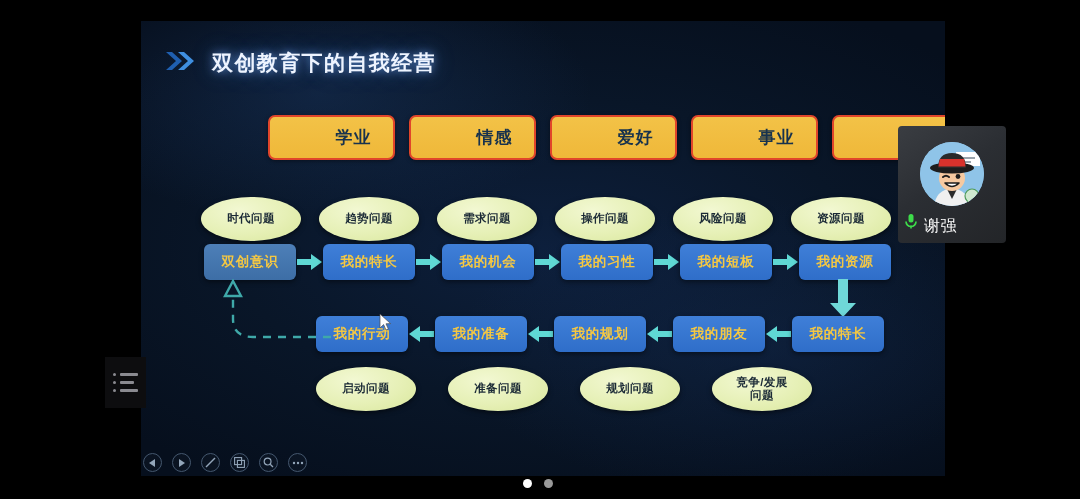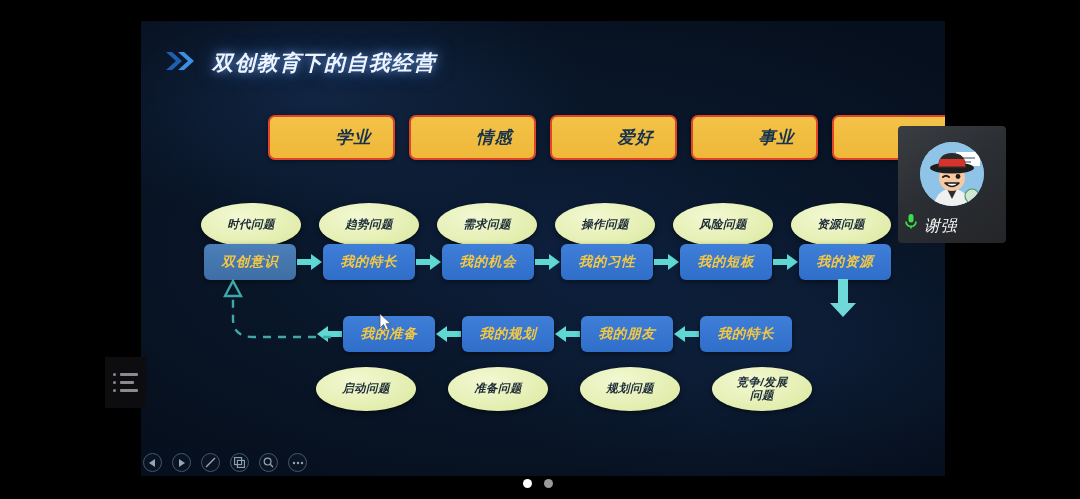--- a/index.html
+++ b/index.html
@@ -1,18 +1,18 @@
 <!DOCTYPE html>
 <html><head>
 <meta charset="utf-8">
 <style>
   html,body{margin:0;padding:0;background:#000;}
   body{width:1080px;height:499px;overflow:hidden;font-family:"Liberation Sans","DejaVu Sans",sans-serif;}
 
-  #stage{position:relative;width:1080px;height:499px;background:#000;font-style:italic;}
+  #stage{position:relative;width:1080px;height:499px;background:#000;}
 
   
   #slide{position:absolute;left:141px;top:21px;width:804px;height:455px;
     background:
       radial-gradient(ellipse 55% 45% at 22% 16%, rgba(30,62,110,.40), rgba(0,0,0,0) 62%),
       radial-gradient(ellipse 60% 50% at 78% 72%, rgba(22,48,92,.34), rgba(0,0,0,0) 65%),
       radial-gradient(ellipse 70% 60% at 50% 50%, #0d1f3c 0%, #091628 55%, #060f1d 100%);
     overflow:hidden;}
 
   
@@ -26,21 +26,21 @@
   .tag{width:79px;height:41px;border-radius:7px;background:linear-gradient(180deg,#f3c247 0%,#efb839 100%);
     border:2px solid #e0452a;box-shadow:0 1px 4px rgba(0,0,0,.45);
     display:flex;align-items:center;justify-content:center;
     color:#17324d;font-size:17px;font-weight:bold;letter-spacing:1px;padding-left:44px;}
   .tag.dots{letter-spacing:0;}
   .tag.dots .dotwrap{display:flex;gap:12px;align-items:flex-end;height:100%;padding-bottom:11px;}
   .tag.dots i{width:4px;height:4px;border-radius:50%;background:#17324d;display:block;}
 
   
   .ell-row{position:absolute;display:flex;}
-  #ell-top{left:60px;top:182px;gap:18px;}
+  #ell-top{left:60px;top:176px;gap:18px;}
   #ell-bottom{left:175px;top:346px;gap:32px;}
   .ellipse{width:100px;height:44px;border-radius:50%;
     background:radial-gradient(ellipse at 38% 30%,#f2f8d2 0%,#e6f0b6 55%,#d9e79c 100%);
     box-shadow:0 2px 5px rgba(0,0,0,.5);
     display:flex;align-items:center;justify-content:center;text-align:center;
     color:#1b2a36;font-size:11.5px;font-weight:bold;line-height:1.15;letter-spacing:.4px;}
 
   
   .box-row{position:absolute;display:flex;align-items:center;}
   #row-1{left:63px;top:223px;}
@@ -165,20 +165,21 @@
       <div class="bbox">我的资源</div>
     </div>
 
     <span id="conn-down">
       <svg width="26" height="38" viewBox="0 0 26 38">
           <path d="M8 0 H18 V24 H26 L13 38 L0 24 H8 Z" fill="#6fd8d8"></path>
         </svg>
     </span>
 
     <div class="box-row" id="row-2">
+      <div class="bbox">我的行动</div>
       <span class="arrow-l">
         <svg width="25" height="16" viewBox="0 0 25 16">
             <path d="M25 5 H11 V0 L0 8 L11 16 V11 H25 Z" fill="#5fd8d4"></path>
           </svg>
       </span>
       <div class="bbox">我的准备</div>
       <span class="arrow-l">
         <svg width="25" height="16" viewBox="0 0 25 16">
             <path d="M25 5 H11 V0 L0 8 L11 16 V11 H25 Z" fill="#5fd8d4"></path>
           </svg>

